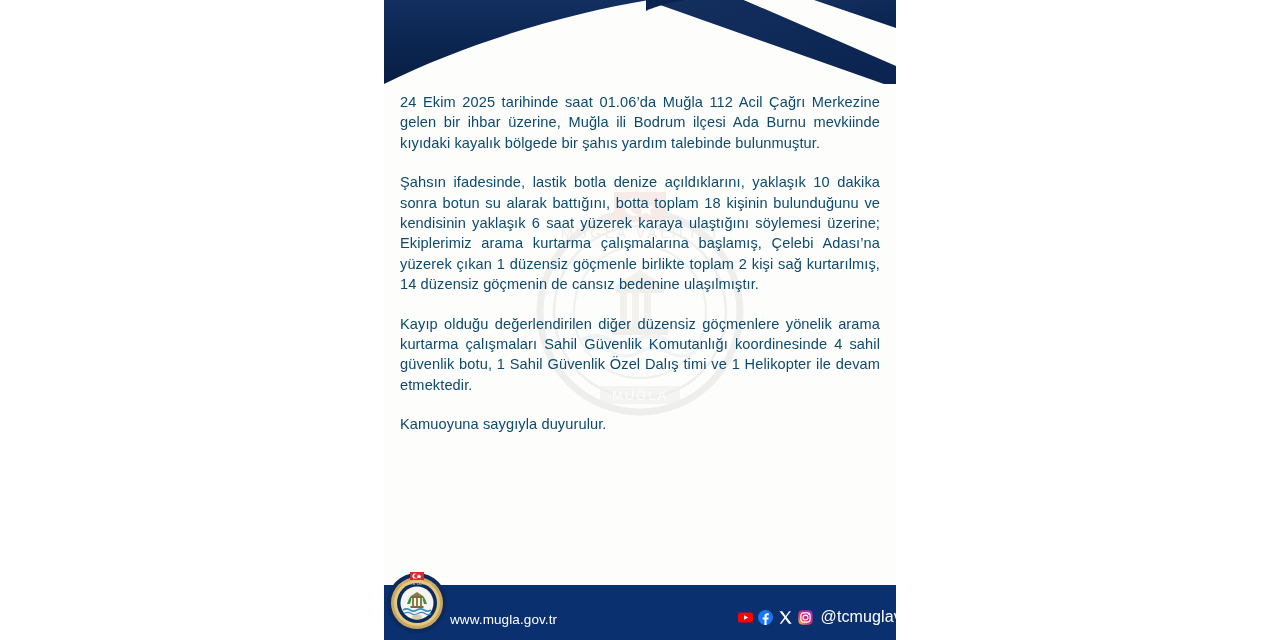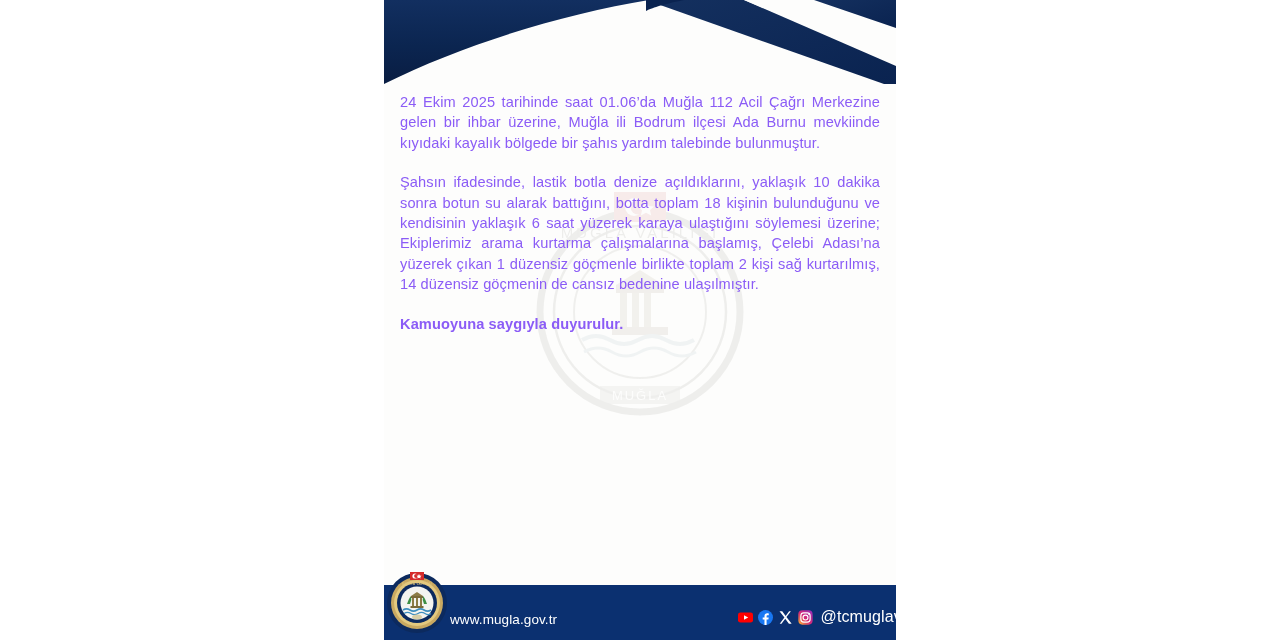--- a/index.html
+++ b/index.html
@@ -57,32 +57,32 @@
   #watermark svg { display: block; }
 
   
   #body-text {
     position: absolute;
     left: 16px;
     top: 92px;
     width: 480px;
   }
   .para {
-    color: #8b5cf6;
+    color: #0c4a6e;
     font-size: 14.6px;
     line-height: 20.4px;
     text-align: justify;
     text-justify: inter-word;
     margin: 0 0 19px 0;
     letter-spacing: 0.1px;
     position: relative;
     z-index: 2;
   }
   .para:last-child { margin-bottom: 0; }
-  .para.noj { text-align: left; font-weight: bold; }
+  .para.noj { text-align: left; }
 
   
   #footer-bar {
     position: absolute;
     left: 0;
     bottom: 0;
     width: 512px;
     height: 55px;
     background: #0b3070;
   }
@@ -196,20 +196,21 @@
         </g>
 
         <rect x="78" y="196" width="80" height="18" fill="#5a5a50" opacity="0.65"></rect>
         <text x="118" y="210" font-size="13" fill="#ffffff" font-family="Liberation Sans, sans-serif" text-anchor="middle" letter-spacing="2">MUĞLA</text>
       </svg>
     </div>
 
     <div id="body-text">
       <p class="para">24 Ekim 2025 tarihinde saat 01.06’da Muğla 112 Acil Çağrı Merkezine gelen bir ihbar üzerine, Muğla ili Bodrum ilçesi Ada Burnu mevkiinde kıyıdaki kayalık bölgede bir şahıs yardım talebinde bulunmuştur.</p>
       <p class="para">Şahsın ifadesinde, lastik botla denize açıldıklarını, yaklaşık 10 dakika sonra botun su alarak battığını, botta toplam 18 kişinin bulunduğunu ve kendisinin yaklaşık 6 saat yüzerek karaya ulaştığını söylemesi üzerine; Ekiplerimiz arama kurtarma çalışmalarına başlamış, Çelebi Adası’na yüzerek çıkan 1 düzensiz göçmenle birlikte toplam 2 kişi sağ kurtarılmış, 14 düzensiz göçmenin de cansız bedenine ulaşılmıştır.</p>
+      <p class="para">Kayıp olduğu değerlendirilen diğer düzensiz göçmenlere yönelik arama kurtarma çalışmaları Sahil Güvenlik Komutanlığı koordinesinde 4 sahil güvenlik botu, 1 Sahil Güvenlik Özel Dalış timi ve 1 Helikopter ile devam etmektedir.</p>
       <p class="para noj">Kamuoyuna saygıyla duyurulur.</p>
     </div>
 
     <div id="footer-bar"></div>
 
     <div id="footer-inner">
 
       <div id="footer-logo">
         <svg width="62" height="62" viewBox="0 0 62 62" xmlns="http://www.w3.org/2000/svg" aria-hidden="true">
           <circle cx="31" cy="31" r="30" fill="#0c2a5e"></circle>

